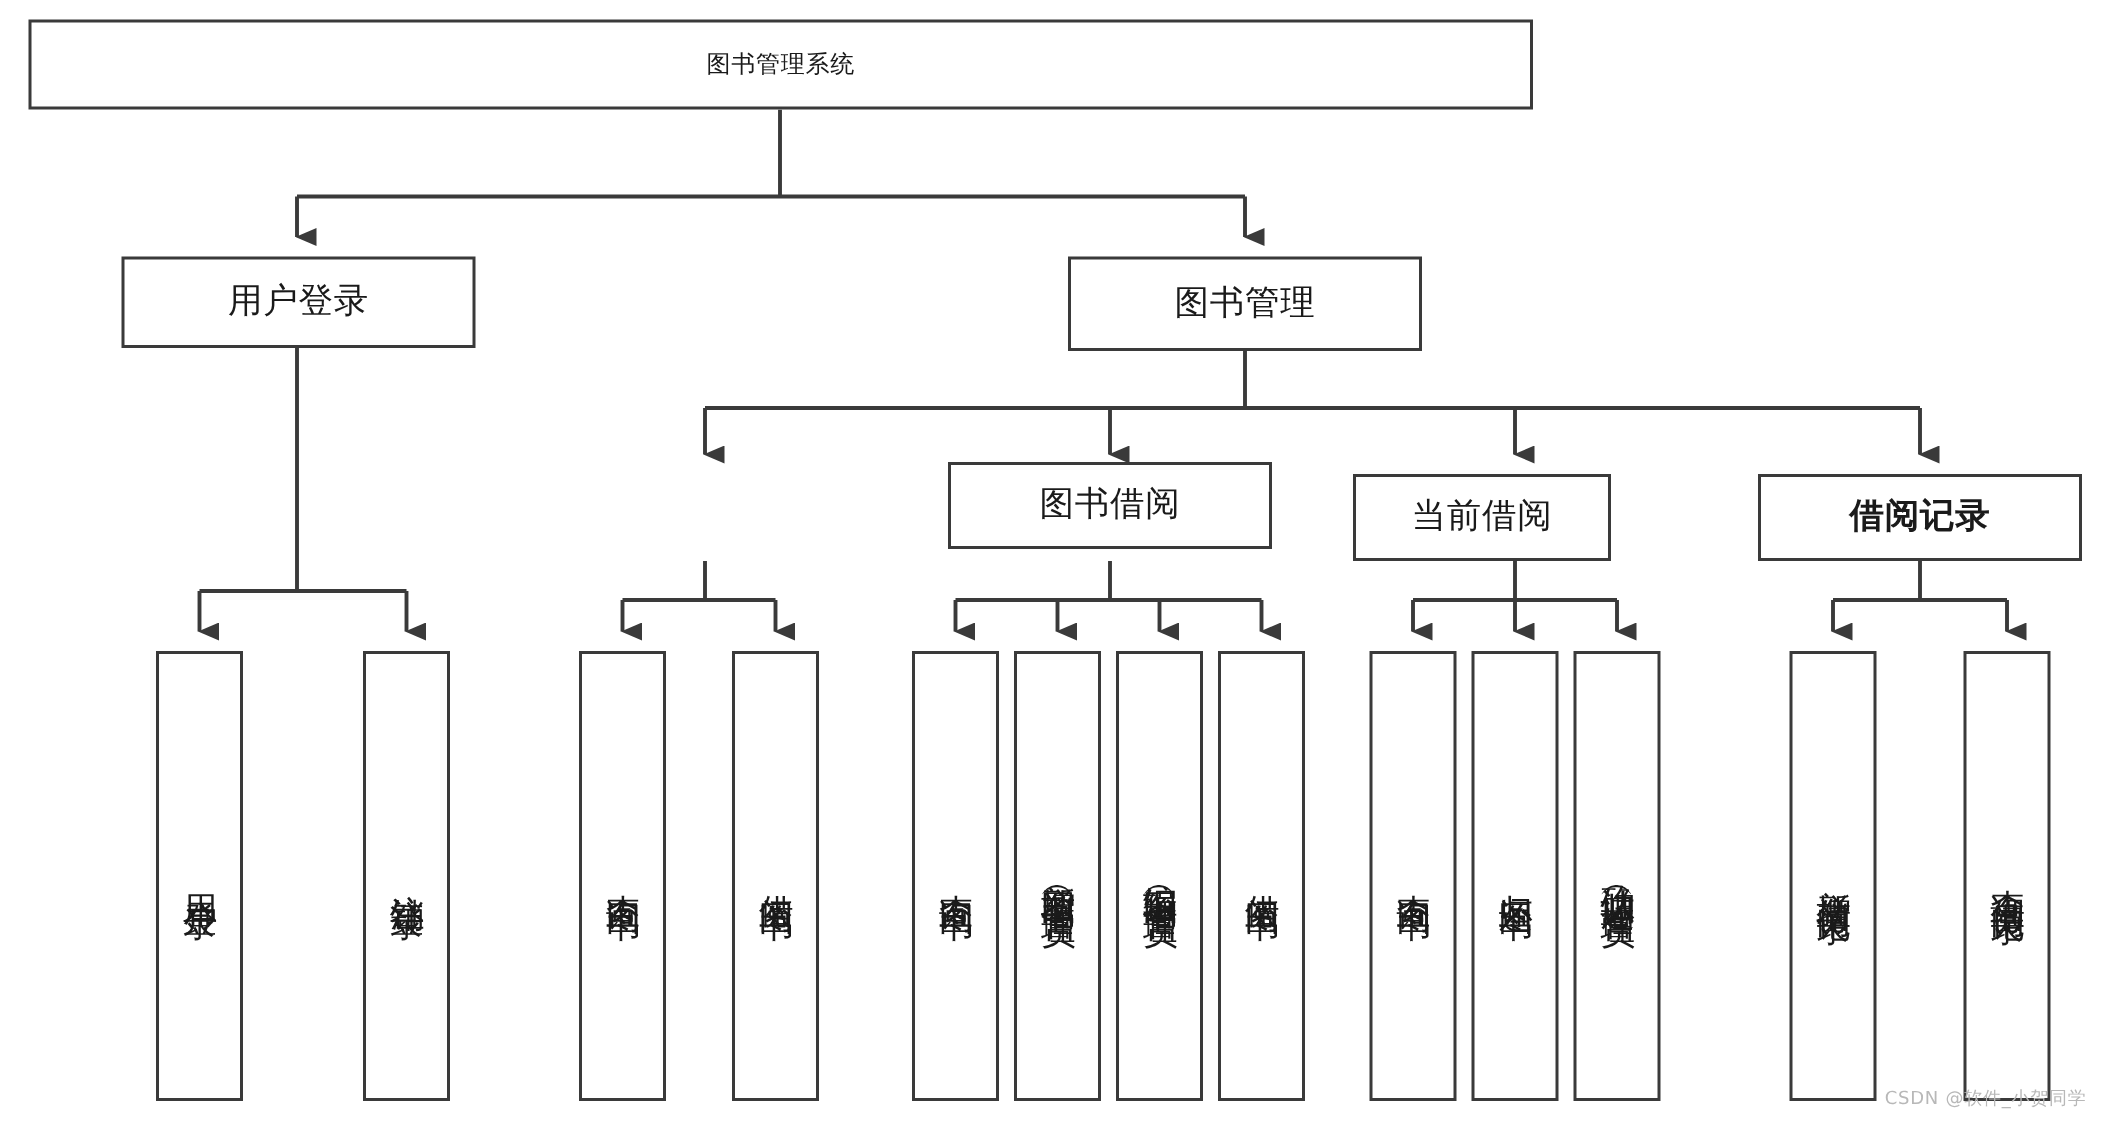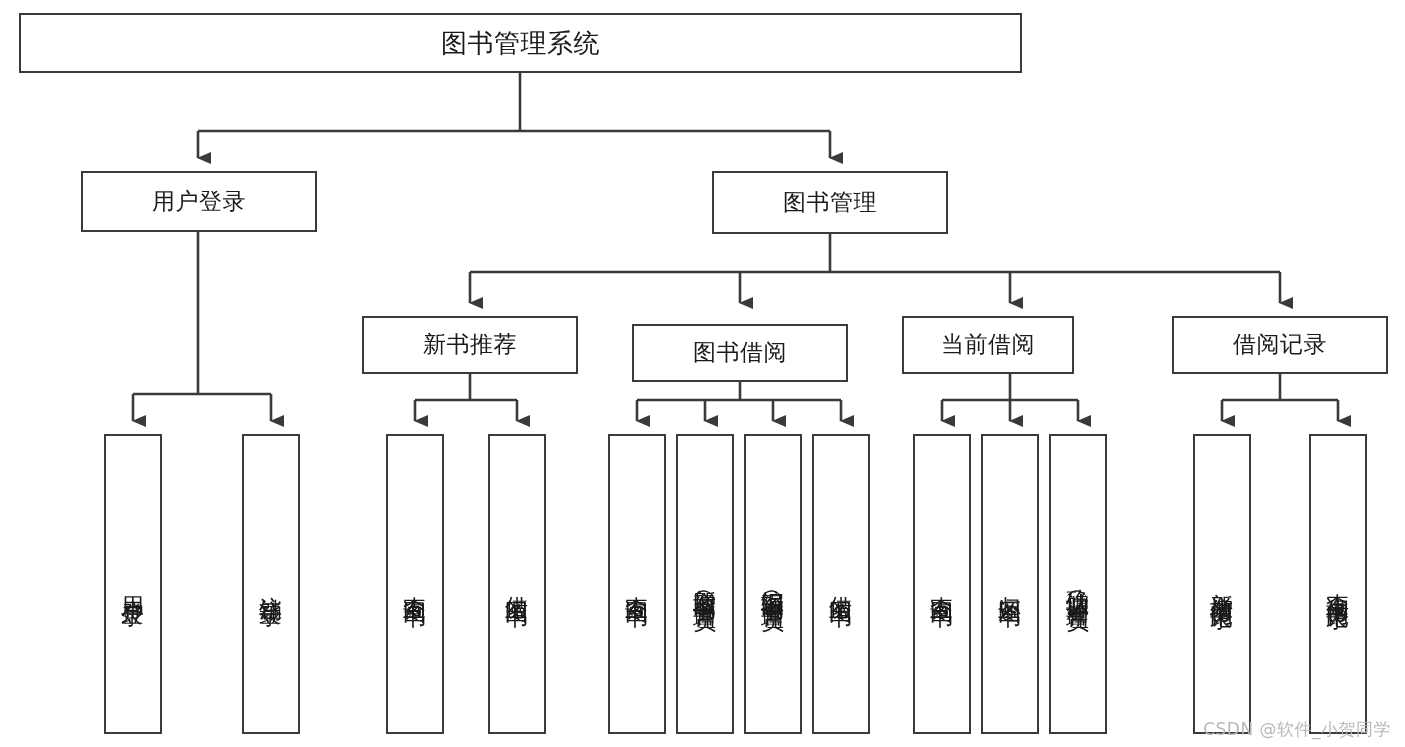--- a/index.html
+++ b/index.html
@@ -42,42 +42,42 @@
     display: block;
     line-height: 1.18;
     letter-spacing: 0.5px;
   }
   
   .node.h .cap {
     font-size: 23px;
     white-space: nowrap;
   }
   .node.root .cap {
-    font-size: 26px;
+    font-size: 16px;
   }
   
   .node.v {
     align-items: center;
     justify-content: center;
     padding: 6px 0;
   }
   .node.v .cap {
     writing-mode: vertical-rl;
     text-orientation: upright;
     font-size: 23px;
     line-height: 1.05;
     letter-spacing: 3px;
     white-space: nowrap;
     max-height: 100%;
   }
   .watermark {
     position: absolute;
     right: 14px;
     bottom: 6px;
-    font-size: 17px;
+    font-size: 12px;
     color: #b8b8b8;
     letter-spacing: 0.5px;
     white-space: nowrap;
     z-index: 3;
     font-family: "DejaVu Sans", "Liberation Sans", sans-serif;
   }
 </style>
 </head>
 <body>
 
@@ -138,33 +138,30 @@
   </div>
 
   <div class="node h" style="left:81px; top:171px; width:236px; height:61px;">
     <span class="cap">用户登录</span>
   </div>
 
   <div class="node h" style="left:712px; top:171px; width:236px; height:63px;">
     <span class="cap">图书管理</span>
   </div>
 
-  <div class="node h" style="left:362px; top:316px; width:216px; height:58px;">
-    <span class="cap">新书推荐</span>
-  </div>
-
-  <div class="node h" style="left:632px; top:324px; width:216px; height:58px;">
+
+  <div class="node h" style="left:632px; top:308px; width:216px; height:58px;">
     <span class="cap">图书借阅</span>
   </div>
 
   <div class="node h" style="left:902px; top:316px; width:172px; height:58px;">
     <span class="cap">当前借阅</span>
   </div>
 
-  <div class="node h" style="left:1172px; top:316px; width:216px; height:58px;">
+  <div class="node h" style="left:1172px; top:316px; width:216px; height:58px;font-weight:bold;">
     <span class="cap">借阅记录</span>
   </div>
 
   <div class="node v" style="left:104px; top:434px; width:58px; height:300px;">
     <span class="cap">用户登录</span>
   </div>
   <div class="node v" style="left:242px; top:434px; width:58px; height:300px;">
     <span class="cap">注销登录</span>
   </div>
 

